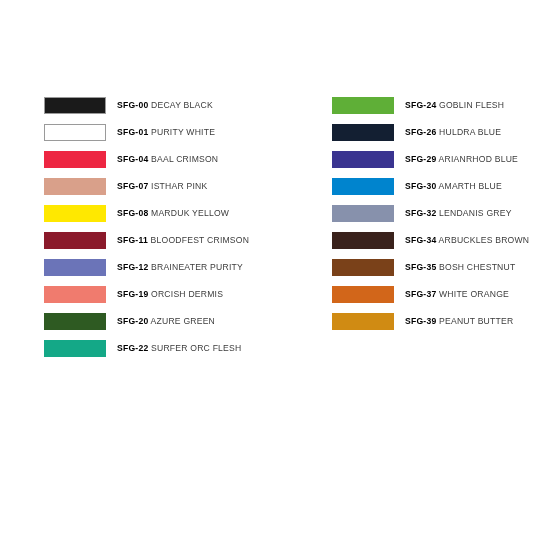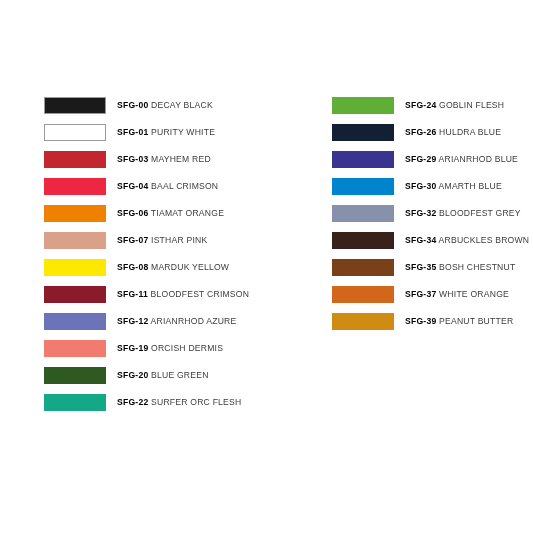--- a/index.html
+++ b/index.html
@@ -97,54 +97,46 @@
     <div class="swatch-column left">
         <div class="swatch-row">
           <div class="swatch-chip bordered" style="background-color: rgb(26, 26, 26);"></div>
           <div class="swatch-label"><span class="swatch-code">SFG-00</span><span class="swatch-name"> DECAY BLACK</span></div>
         </div>
         <div class="swatch-row">
           <div class="swatch-chip bordered" style="background-color: rgb(255, 255, 255);"></div>
           <div class="swatch-label"><span class="swatch-code">SFG-01</span><span class="swatch-name"> PURITY WHITE</span></div>
         </div>
         <div class="swatch-row">
-          <div class="swatch-chip" style="background-color: rgb(193, 39, 45);"></div>
-          <div class="swatch-label"><span class="swatch-code">SFG-03</span><span class="swatch-name"> MAYHEM RED</span></div>
-        </div>
-        <div class="swatch-row">
           <div class="swatch-chip" style="background-color: rgb(237, 38, 66);"></div>
           <div class="swatch-label"><span class="swatch-code">SFG-04</span><span class="swatch-name"> BAAL CRIMSON</span></div>
-        </div>
-        <div class="swatch-row">
-          <div class="swatch-chip" style="background-color: rgb(240, 128, 0);"></div>
-          <div class="swatch-label"><span class="swatch-code">SFG-06</span><span class="swatch-name"> TIAMAT ORANGE</span></div>
         </div>
         <div class="swatch-row">
           <div class="swatch-chip" style="background-color: rgb(217, 160, 138);"></div>
           <div class="swatch-label"><span class="swatch-code">SFG-07</span><span class="swatch-name"> ISTHAR PINK</span></div>
         </div>
         <div class="swatch-row">
           <div class="swatch-chip" style="background-color: rgb(255, 232, 0);"></div>
           <div class="swatch-label"><span class="swatch-code">SFG-08</span><span class="swatch-name"> MARDUK YELLOW</span></div>
         </div>
         <div class="swatch-row">
           <div class="swatch-chip" style="background-color: rgb(139, 26, 43);"></div>
           <div class="swatch-label"><span class="swatch-code">SFG-11</span><span class="swatch-name"> BLOODFEST CRIMSON</span></div>
         </div>
         <div class="swatch-row">
           <div class="swatch-chip" style="background-color: rgb(107, 116, 184);"></div>
-          <div class="swatch-label"><span class="swatch-code">SFG-12</span><span class="swatch-name"> ARIANRHOD AZURE</span></div>
+          <div class="swatch-label"><span class="swatch-code">SFG-12</span><span class="swatch-name"> BRAINEATER PURITY</span></div>
         </div>
         <div class="swatch-row">
           <div class="swatch-chip" style="background-color: rgb(240, 123, 110);"></div>
           <div class="swatch-label"><span class="swatch-code">SFG-19</span><span class="swatch-name"> ORCISH DERMIS</span></div>
         </div>
         <div class="swatch-row">
           <div class="swatch-chip" style="background-color: rgb(46, 90, 34);"></div>
-          <div class="swatch-label"><span class="swatch-code">SFG-20</span><span class="swatch-name"> BLUE GREEN</span></div>
+          <div class="swatch-label"><span class="swatch-code">SFG-20</span><span class="swatch-name"> AZURE GREEN</span></div>
         </div>
         <div class="swatch-row">
           <div class="swatch-chip" style="background-color: rgb(20, 168, 135);"></div>
           <div class="swatch-label"><span class="swatch-code">SFG-22</span><span class="swatch-name"> SURFER ORC FLESH</span></div>
         </div>
       </div>
 
     <div class="swatch-column right">
         <div class="swatch-row">
           <div class="swatch-chip" style="background-color: rgb(95, 175, 55);"></div>
@@ -157,21 +149,21 @@
         <div class="swatch-row">
           <div class="swatch-chip" style="background-color: rgb(58, 52, 144);"></div>
           <div class="swatch-label"><span class="swatch-code">SFG-29</span><span class="swatch-name"> ARIANRHOD BLUE</span></div>
         </div>
         <div class="swatch-row">
           <div class="swatch-chip" style="background-color: rgb(0, 132, 206);"></div>
           <div class="swatch-label"><span class="swatch-code">SFG-30</span><span class="swatch-name"> AMARTH BLUE</span></div>
         </div>
         <div class="swatch-row">
           <div class="swatch-chip" style="background-color: rgb(135, 145, 172);"></div>
-          <div class="swatch-label"><span class="swatch-code">SFG-32</span><span class="swatch-name"> BLOODFEST GREY</span></div>
+          <div class="swatch-label"><span class="swatch-code">SFG-32</span><span class="swatch-name"> LENDANIS GREY</span></div>
         </div>
         <div class="swatch-row">
           <div class="swatch-chip" style="background-color: rgb(58, 34, 28);"></div>
           <div class="swatch-label"><span class="swatch-code">SFG-34</span><span class="swatch-name"> ARBUCKLES BROWN</span></div>
         </div>
         <div class="swatch-row">
           <div class="swatch-chip" style="background-color: rgb(122, 65, 25);"></div>
           <div class="swatch-label"><span class="swatch-code">SFG-35</span><span class="swatch-name"> BOSH CHESTNUT</span></div>
         </div>
         <div class="swatch-row">

